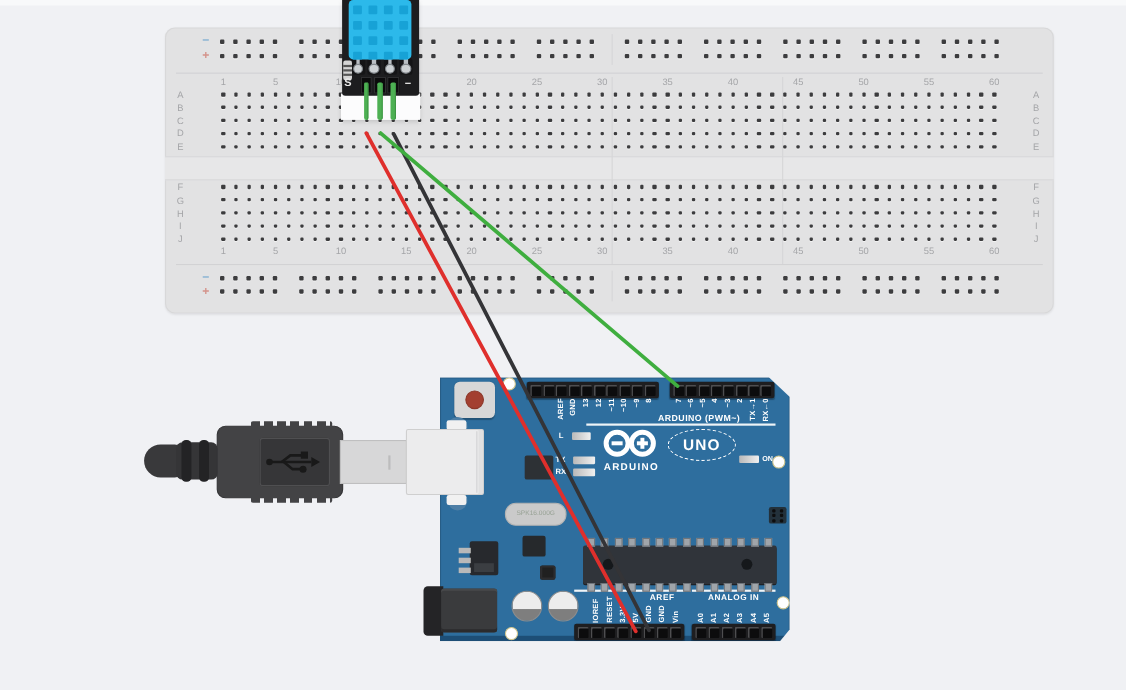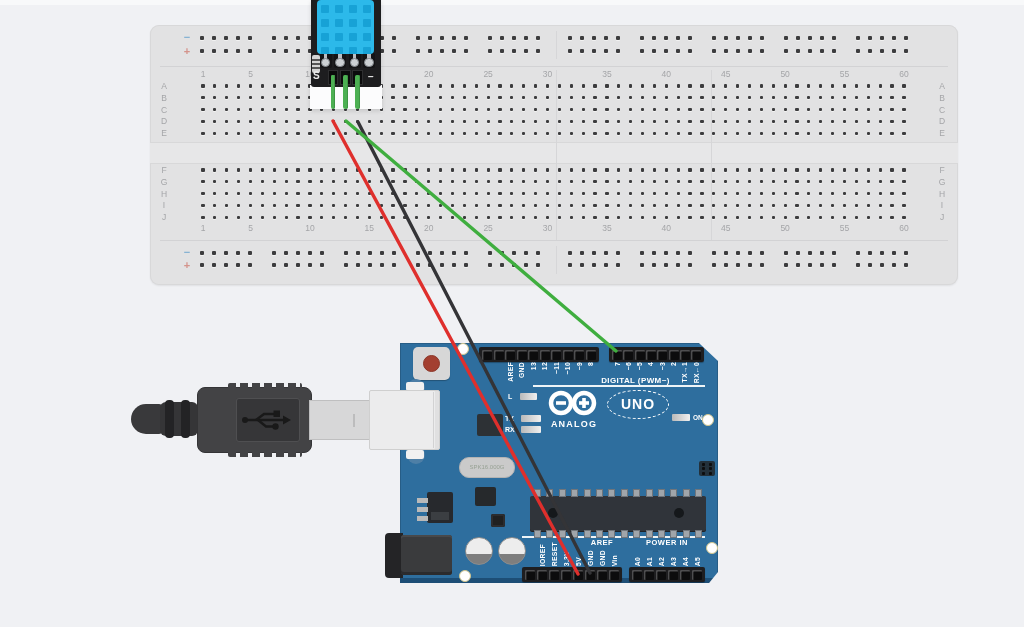--- a/index.html
+++ b/index.html
@@ -1021,44 +1021,44 @@
         <div class="socket abs" style="position: absolute; left: 280px; top: 226.5px;"></div>
         <div class="socket abs" style="position: absolute; left: 292px; top: 226.5px;"></div>
         <div class="vlabel" style="position: absolute; left: 232.5px; bottom: 17px;">A0</div>
         <div class="vlabel" style="position: absolute; left: 244.5px; bottom: 17px;">A1</div>
         <div class="vlabel" style="position: absolute; left: 256.5px; bottom: 17px;">A2</div>
         <div class="vlabel" style="position: absolute; left: 268.5px; bottom: 17px;">A3</div>
         <div class="vlabel" style="position: absolute; left: 280.5px; bottom: 17px;">A4</div>
         <div class="vlabel" style="position: absolute; left: 292.5px; bottom: 17px;">A5</div>
       </div>
 
-    <div class="abs silk" style="left:178px;top:33px;width:115px;font-size:8px;text-align:center;letter-spacing:.4px;">DIGITAL (PWM~)</div>
+    <div class="abs silk" style="left:178px;top:33px;width:115px;font-size:8px;text-align:center;letter-spacing:.4px;">ARDUINO (PWM~)</div>
     <div class="abs silk-line" style="left:133px;top:42px;width:172px;"></div>
     <div class="abs silk-line" style="left:122px;top:193px;width:100px;"></div>
     <div class="abs silk-line" style="left:229px;top:193px;width:76px;"></div>
     <div class="abs silk" style="left:152px;top:195px;width:100px;font-size:7.5px;text-align:center;letter-spacing:.5px;">AREF</div>
-    <div class="abs silk" style="left:229px;top:195px;width:76px;font-size:7.5px;text-align:center;letter-spacing:.5px;">POWER IN</div>
+    <div class="abs silk" style="left:229px;top:195px;width:76px;font-size:7.5px;text-align:center;letter-spacing:.5px;">ANALOG IN</div>
 
     <div class="abs silk" style="left:108px;top:50px;font-size:7px;">L</div>
     <div class="abs led-bar" style="left:120px;top:50px;width:17px;height:7px;"></div>
     <div class="abs silk" style="left:105px;top:72px;font-size:7px;">TX</div>
     <div class="abs led-bar" style="left:121px;top:72px;width:20px;height:7px;"></div>
     <div class="abs silk" style="left:105px;top:83px;font-size:7px;">RX</div>
     <div class="abs led-bar" style="left:121px;top:83px;width:20px;height:7px;"></div>
     <div class="abs led-bar" style="left:272px;top:71px;width:18px;height:7px;"></div>
     <div class="abs silk" style="left:293px;top:71px;font-size:6.5px;">ON</div>
 
     <svg class="abs" style="left:146px;top:46px;" width="56" height="28" viewBox="0 0 56 28">
       <circle cx="15" cy="14" r="10" fill="none" stroke="#fff" stroke-width="4.5"></circle>
       <circle cx="38" cy="14" r="10" fill="none" stroke="#fff" stroke-width="4.5"></circle>
       <rect x="10" y="12.2" width="10" height="3.6" fill="#fff"></rect>
       <rect x="33" y="12.2" width="10" height="3.6" fill="#fff"></rect>
       <rect x="36.2" y="9" width="3.6" height="10" fill="#fff"></rect>
     </svg>
-    <div class="abs silk" style="left:143px;top:76px;width:62px;font-size:9px;text-align:center;letter-spacing:1.2px;">ANALOG</div>
+    <div class="abs silk" style="left:143px;top:76px;width:62px;font-size:9px;text-align:center;letter-spacing:1.2px;">ARDUINO</div>
     <div class="abs" style="left:207px;top:47px;width:62px;height:29px;border:1.5px dashed #fff;border-radius:50%;box-sizing:border-box;">
       <div class="silk" style="width:100%;text-align:center;font-size:14px;line-height:26px;letter-spacing:1px;">UNO</div>
     </div>
 
     <div class="abs hole" style="left:57px;top:0px;width:12px;height:12px;"></div>
     <div class="abs hole" style="left:302px;top:71px;width:12px;height:12px;"></div>
     <div class="abs hole" style="left:59px;top:227px;width:12px;height:12px;"></div>
     <div class="abs hole" style="left:306px;top:199px;width:12px;height:12px;"></div>
 
     <div class="abs" style="left:13px;top:4px;width:37px;height:33px;background:#d7d7d7;border-radius:5px;box-shadow:0 1px 1px rgba(0,0,0,.25);">

